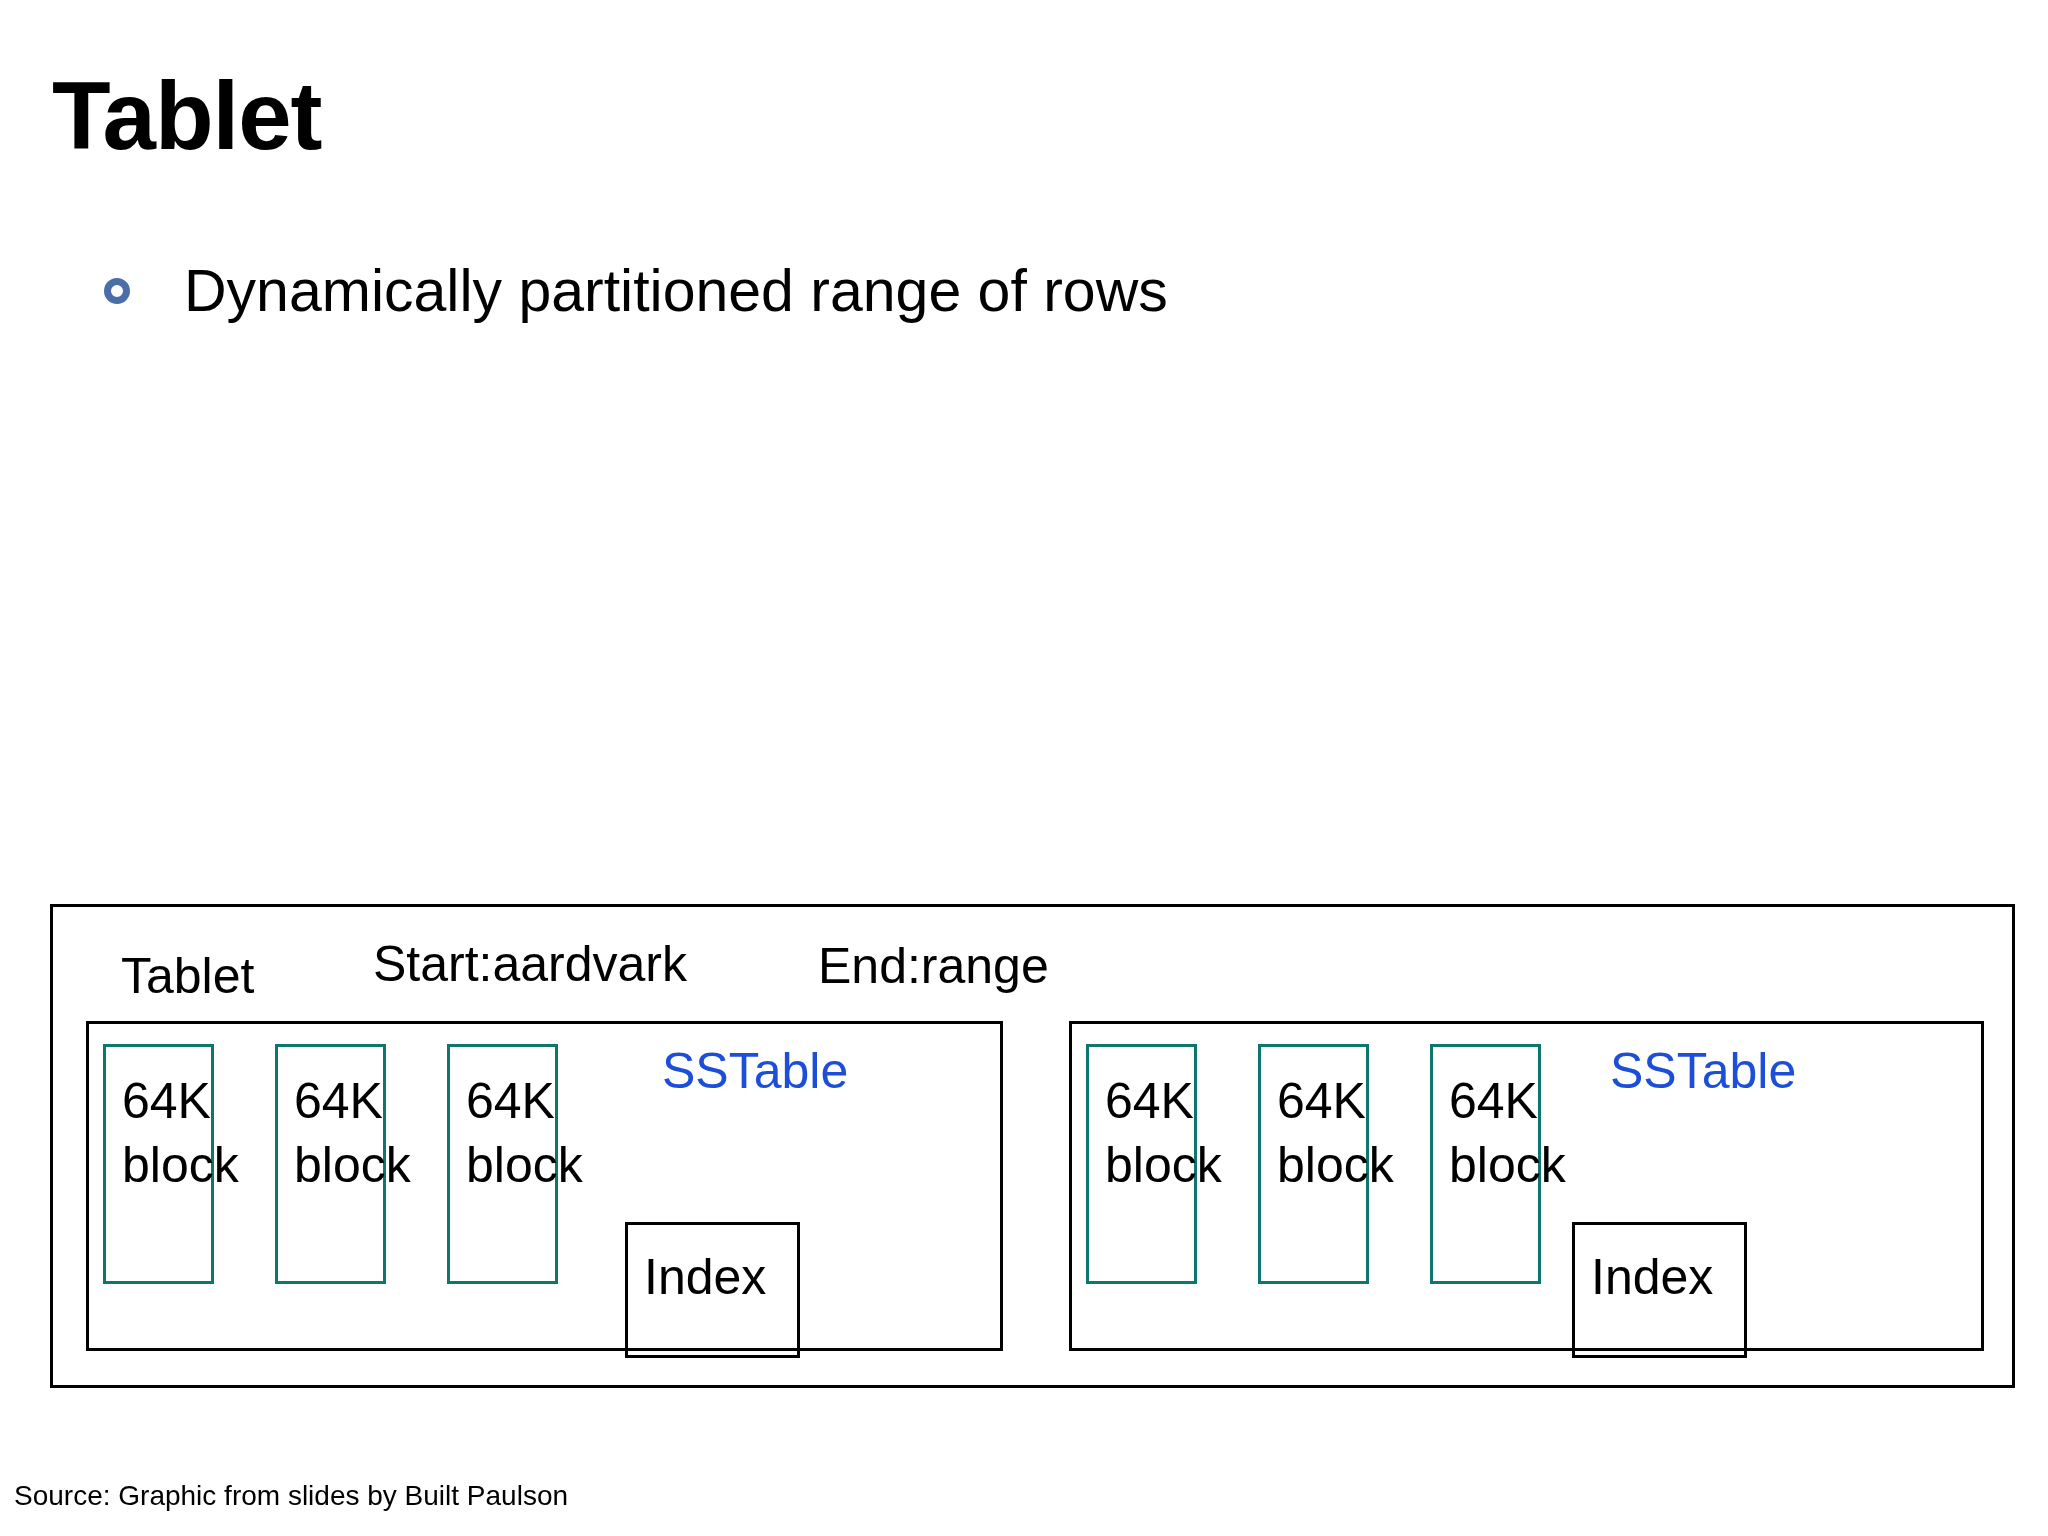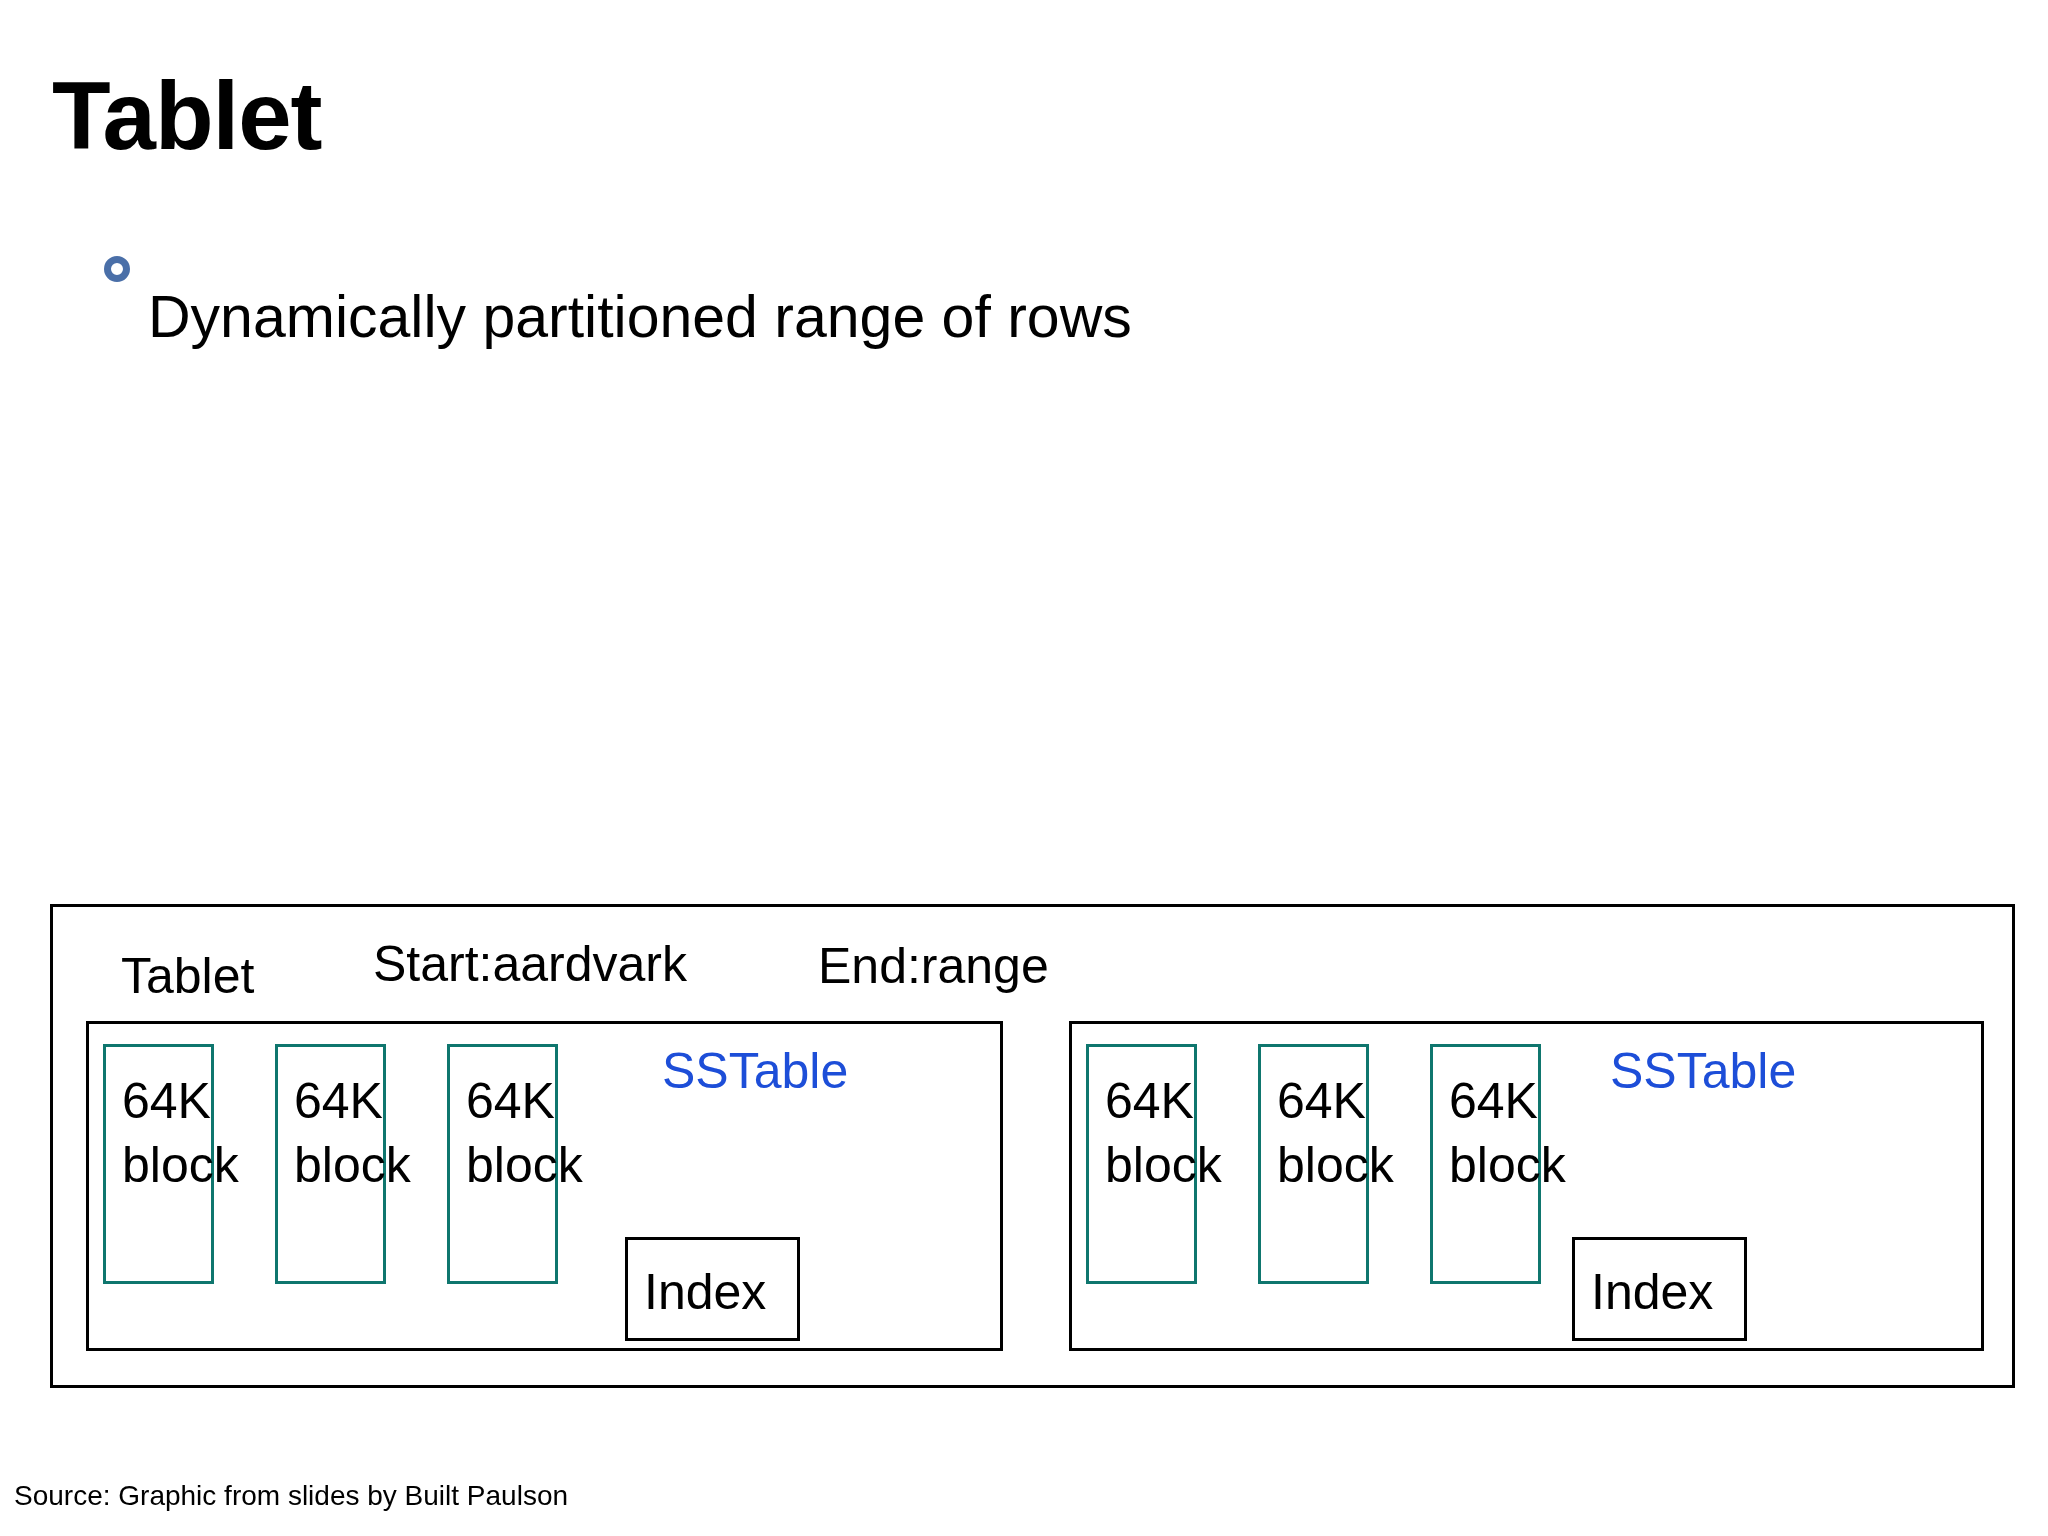--- a/index.html
+++ b/index.html
@@ -34,21 +34,20 @@
     position: absolute;
     left: 104px;
     top: 256px;
     width: 1500px;
   }
   .bullet-row {
     display: flex;
     align-items: flex-start;
     margin-bottom: 58px;
     height: 70px;
-    flex-direction: column;
   }
   .bullet-marker {
     width: 36px;
     min-width: 36px;
     height: 70px;
     display: flex;
     align-items: center;
     justify-content: flex-start;
   }
   .bullet-ring {
@@ -139,25 +138,24 @@
     top: 22px;
     font-size: 50px;
     line-height: 64px;
     color: #000000;
     white-space: nowrap;
   }
 
   .index-box {
     position: absolute;
     width: 175px;
-    height: 104px;
+    height: 136px;
     border: 3px solid #000000;
     box-sizing: border-box;
     top: 198px;
-    margin-top: 15px;
   }
   .sstable-box.first  .index-box { left: 536px; }
   .sstable-box.second .index-box { left: 500px; }
 
   .index-text {
     position: absolute;
     left: 16px;
     top: 24px;
     font-size: 50px;
     line-height: 56px;

